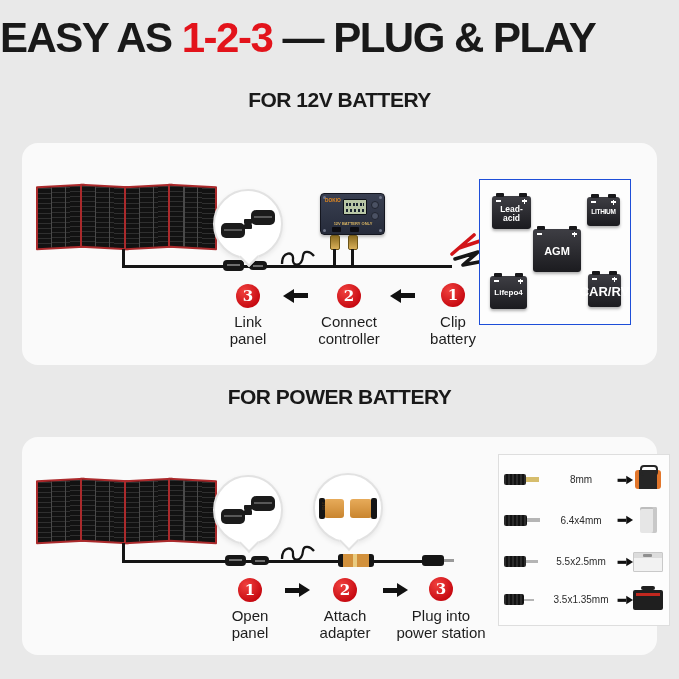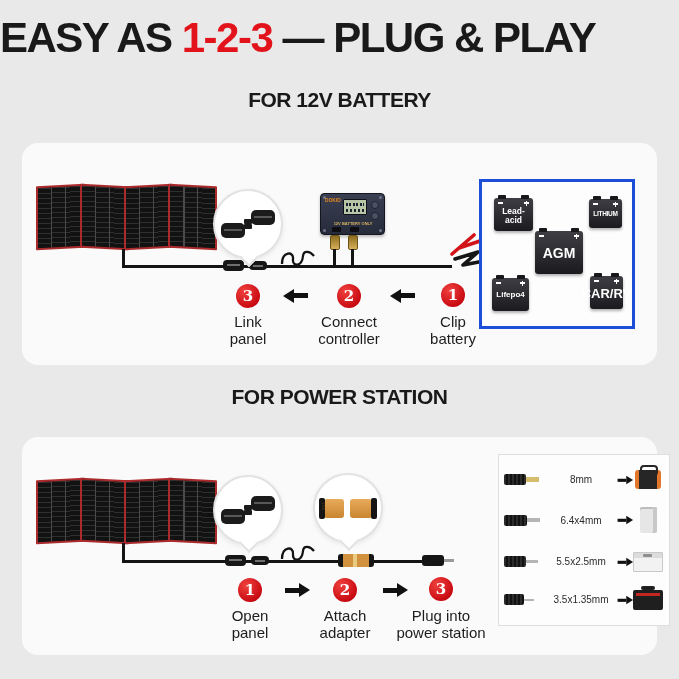--- a/index.html
+++ b/index.html
@@ -65,33 +65,33 @@
   .ctrl-b1{left:50px;top:7px;} .ctrl-b2{left:50px;top:18px;}
   .ctrl-note{position:absolute;top:26px;left:50%;transform:translateX(-50%) scale(0.62);
     font-size:6.5px;font-weight:bold;color:#d8b463;white-space:nowrap;}
   .ctrl-port{position:absolute;bottom:2px;width:9px;height:5px;background:#0d0d12;border-radius:1px;}
   .ctrl-p1{left:11px;} .ctrl-p2{left:29px;}
   .screw{position:absolute;width:3px;height:3px;border-radius:50%;background:#707689;}
   .sc1{left:2px;top:2px;} .sc2{right:2px;top:2px;} .sc3{left:2px;bottom:2px;} .sc4{right:2px;bottom:2px;}
   .gold-tip{position:absolute;width:8px;height:13px;border:1px solid #6b5418;border-radius:2px;
     background:linear-gradient(#8a6b1f,#d9b05a);}
   
-  .battery-box{position:absolute;width:150px;height:144px;background:#fdfdfd;border:3px solid #1d4ed8;}
+  .battery-box{position:absolute;width:150px;height:144px;background:#fdfdfd;border:1px solid #1d4ed8;}
   .battery{position:absolute;background:linear-gradient(#3e3e44,#1b1b1f);border-radius:3px;
     box-shadow:0 2px 3px rgba(0,0,0,0.3);}
   .bt-t1,.bt-t2{position:absolute;top:-3.5px;width:8px;height:4px;background:#18181b;border-radius:1px;}
   .bt-t1{left:4px;} .bt-t2{right:4px;}
   .bt-neg{position:absolute;left:4px;top:4px;width:5px;height:1.5px;background:#fff;}
   .bt-pos{position:absolute;right:4px;top:2.5px;width:5px;height:5px;}
   .bt-pos::before{content:"";position:absolute;left:0;top:1.7px;width:5px;height:1.5px;background:#fff;}
   .bt-pos::after{content:"";position:absolute;left:1.7px;top:0;width:1.5px;height:5px;background:#fff;}
   .bt-label{position:absolute;inset:0;display:flex;align-items:center;justify-content:center;
     color:#fff;font-weight:bold;text-align:center;line-height:1.05;padding:2px 3px 0;}
   .b-lead .bt-label{font-size:8.5px;} .b-lith .bt-label{font-size:6.5px;letter-spacing:-0.3px;}
-  .b-agm .bt-label{font-size:14px;} .b-life .bt-label{font-size:8px;} .b-car .bt-label{font-size:13px;}
+  .b-agm .bt-label{font-size:11px;} .b-life .bt-label{font-size:8px;} .b-car .bt-label{font-size:13px;}
   
   .step{position:absolute;width:24px;height:24px;border-radius:50%;color:#fff;
     background:radial-gradient(circle at 35% 30%,#f0413e,#c60810 75%);
     display:flex;align-items:center;justify-content:center;
     font-family:"DejaVu Serif",serif;font-weight:bold;font-size:15px;}
   .step-label{position:absolute;width:130px;text-align:center;font-size:15px;line-height:1.15;
     color:#1d1d1d;white-space:pre-line;}
   .arrow{position:absolute;width:26px;height:14px;}
   .arrow::before{content:"";position:absolute;left:1px;top:4.5px;width:14px;height:5px;background:#111;}
   .arrow::after{content:"";position:absolute;right:0;top:0;width:0;height:0;
@@ -230,21 +230,21 @@
     <div class="step" style="left:419px;top:140px;">1</div>
 
     <div class="step-label" style="left:161px;top:170px;">Link
 panel</div>
     <div class="step-label" style="left:366px;top:170px;">Clip
 battery</div>
     <div class="step-label" style="left:262px;top:170px;">Connect
 controller</div>
   </div>
 
-  <div class="section-heading sh2">FOR POWER STATION</div>
+  <div class="section-heading sh2">FOR POWER BATTERY</div>
 
   <div class="card card2">
 
     <div class="solar-panel" style="left:14px;top:40px;">
       <div class="fold f1"></div>
       <div class="fold f2"></div>
       <div class="fold f3"></div>
       <div class="fold f4"></div>
     </div>
 

